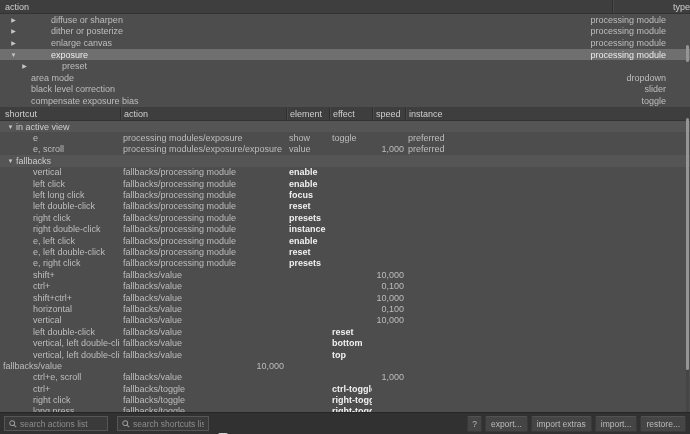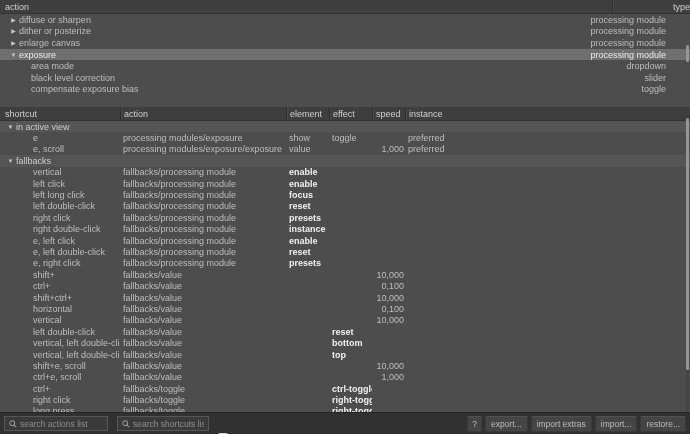--- a/index.html
+++ b/index.html
@@ -31,21 +31,21 @@
   .w-speed{flex:0 0 33px;}
   .w-instance{flex:1;}
   #shortcuts-panel .hdr .cell{padding-left:3px;}
   #shortcuts-panel .hdr .c-shortcut{padding-left:5px;}
 
   
   .tree-row{height:11.6px;display:flex;align-items:center;}
   .tree-row.selected{background:#6f6f6f;color:#ececec;}
   .expander{width:7px;display:inline-block;text-align:center;
             font-size:6px;line-height:1;color:#c6c6c6;flex:0 0 auto;}
-  .tree-row .lbl{white-space:nowrap;}
+  .tree-row .lbl{white-space:nowrap;margin-left:32px;}
   .tree-row .typ{margin-left:auto;padding-right:24px;white-space:nowrap;}
   .ind0 .expander{margin-left:10px;margin-right:2px;}
   .ind1 .expander{margin-left:21px;margin-right:2px;}
   .ind1.noexp .lbl{margin-left:31px;}
 
   
   .sc-row{height:11.4px;display:flex;align-items:center;}
   .sc-row .cell{box-sizing:border-box;padding-left:3px;white-space:nowrap;overflow:hidden;}
   .sc-row .c-shortcut{padding-left:33px;}
   .sc-row .c-speed{text-align:right;padding-right:1px;padding-left:0;}
@@ -112,20 +112,25 @@
       </div>
       <div class="tree-row ind0">
         <span class="expander">▶</span>
         <span class="lbl">enlarge canvas</span>
         <span class="typ">processing module</span>
       </div>
       <div class="tree-row ind0 selected">
         <span class="expander">▼</span>
         <span class="lbl">exposure</span>
         <span class="typ">processing module</span>
+      </div>
+      <div class="tree-row ind1">
+        <span class="expander">▶</span>
+        <span class="lbl">preset</span>
+        <span class="typ"></span>
       </div>
       <div class="tree-row ind1 noexp">
         <span class="lbl">area mode</span>
         <span class="typ">dropdown</span>
       </div>
       <div class="tree-row ind1 noexp">
         <span class="lbl">black level correction</span>
         <span class="typ">slider</span>
       </div>
       <div class="tree-row ind1 noexp">
@@ -300,21 +305,20 @@
       </div>
       <div class="sc-row sc-grid">
         <span class="cell c-shortcut w-shortcut">vertical, left double-click, up</span>
         <span class="cell w-action">fallbacks/value</span>
         <span class="cell w-element"></span>
         <span class="cell w-effect strong">top</span>
         <span class="cell c-speed w-speed"></span>
         <span class="cell w-instance"></span>
       </div>
       <div class="sc-row sc-grid">
-        <span class="cell c-shortcut w-shortcut">shift+e, scroll</span>
         <span class="cell w-action">fallbacks/value</span>
         <span class="cell w-element"></span>
         <span class="cell w-effect"></span>
         <span class="cell c-speed w-speed">10,000</span>
         <span class="cell w-instance"></span>
       </div>
       <div class="sc-row sc-grid">
         <span class="cell c-shortcut w-shortcut">ctrl+e, scroll</span>
         <span class="cell w-action">fallbacks/value</span>
         <span class="cell w-element"></span>

